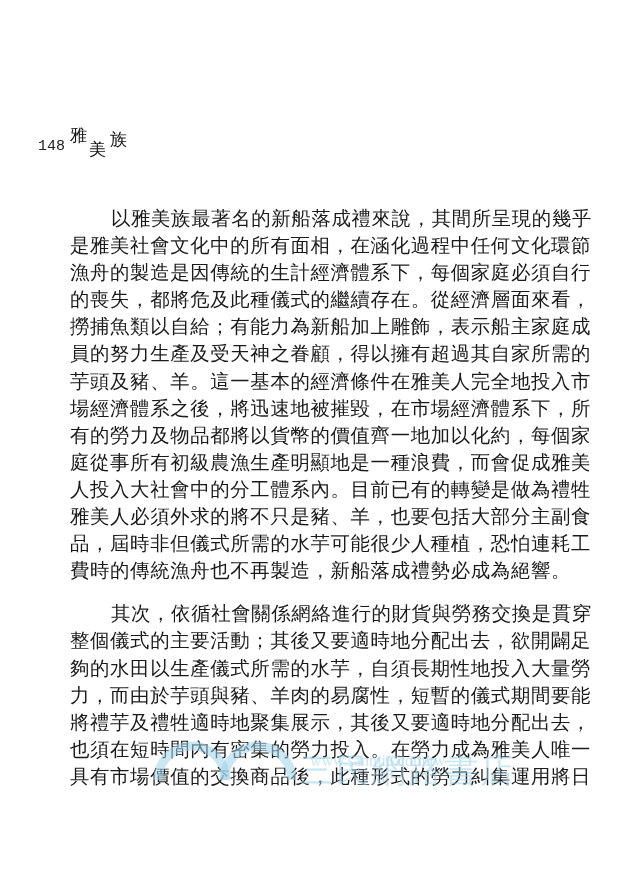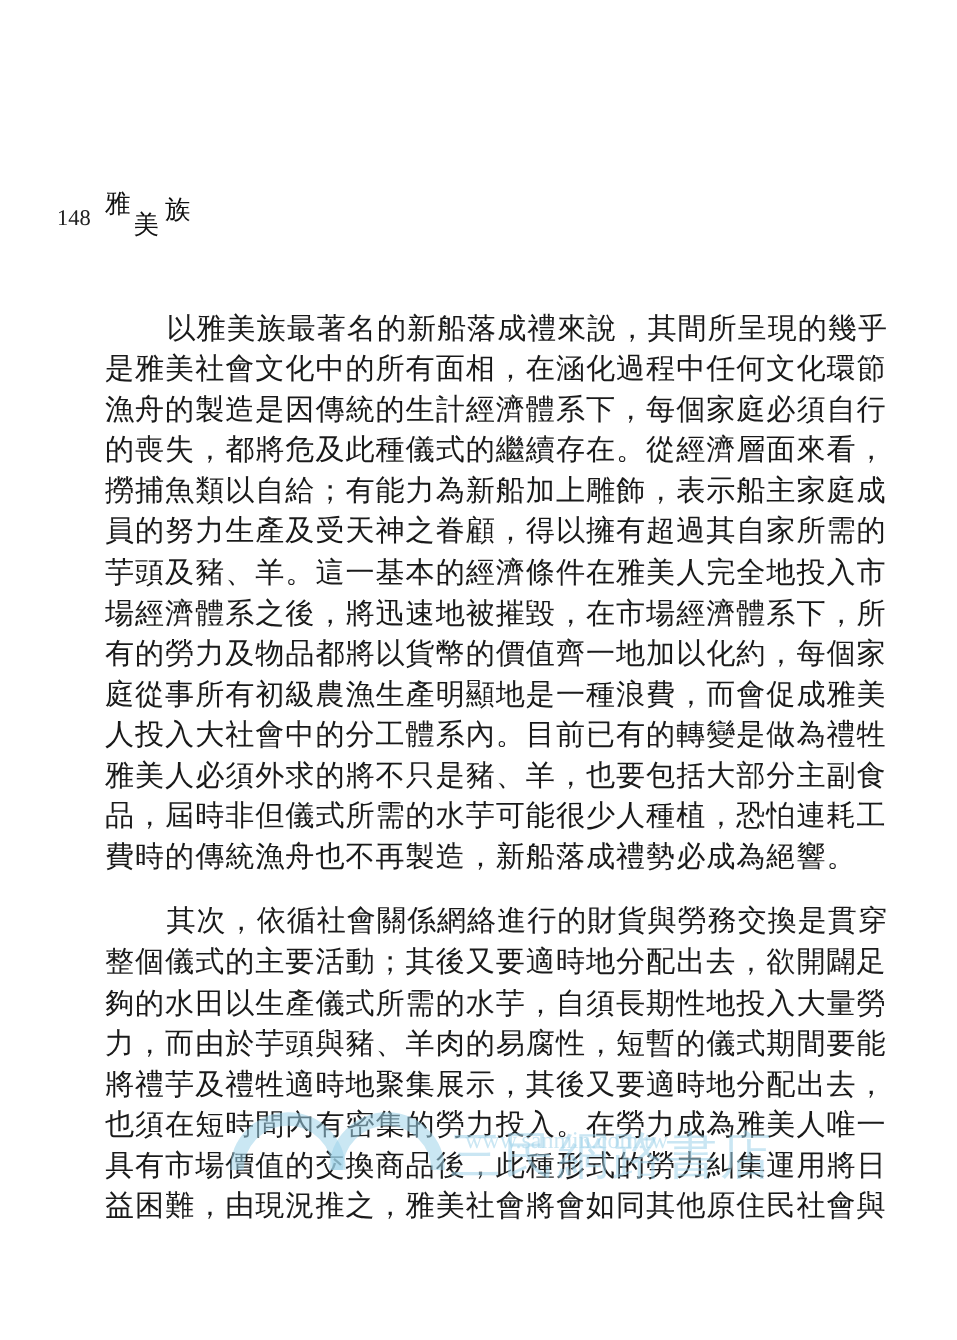--- a/index.html
+++ b/index.html
@@ -1,18 +1,18 @@
 <!DOCTYPE html>
 <html><head>
 <meta charset="utf-8">
 <style>
   html, body { margin: 0; padding: 0; background: #ffffff; }
   body { width: 638px; height: 893px; position: relative; overflow: hidden; }
   .page-header { position: absolute; left: 38px; top: 124px; height: 40px; }
-  .page-number { position: absolute; left: 0; top: 14px; font-family: Liberation Serif, serif; font-size: 15px; color: #222; }
+  .page-number { position: absolute; left: 0; top: 14px; font-family: Liberation Mono, monospace; font-size: 15px; color: #222; }
   .running-title { position: absolute; left: 32px; top: 0; font-family: "DejaVu Sans", sans-serif; font-size: 17px; color: #111; width: 80px; height: 40px; }
   .rt-c1 { position: absolute; left: 0; top: 0; }
   .rt-c2 { position: absolute; left: 19px; top: 14px; }
   .rt-c3 { position: absolute; left: 40px; top: 4px; }
   .body-text { position: absolute; left: 70px; top: 189px; width: 416px; font-family: "DejaVu Sans", sans-serif; font-size: 19.4px; line-height: 27.1px; color: #1a1a1a; letter-spacing: 0.65px; }
   .line { white-space: nowrap; height: 27.1px; }
   .indent { padding-left: 41px; margin-top: 16px; }
   .watermark { position: absolute; left: 150px; top: 712px; width: 340px; height: 70px; pointer-events: none; }
   .wm-text { position: absolute; left: 150px; top: 0; font-family: "DejaVu Sans", sans-serif; font-size: 34px; color: #9fd3ea; opacity: 0.55; letter-spacing: 2px; white-space: nowrap; margin-top: 36px; }
   .wm-url { position: absolute; left: 160px; top: 40px; font-family: Liberation Serif, serif; font-size: 16px; color: #9fd3ea; opacity: 0.55; white-space: nowrap; }
@@ -45,21 +45,20 @@
     <div class="line">雅美人必須外求的將不只是豬、羊，也要包括大部分主副食</div>
     <div class="line">品，屆時非但儀式所需的水芋可能很少人種植，恐怕連耗工</div>
     <div class="line">費時的傳統漁舟也不再製造，新船落成禮勢必成為絕響。</div>
     <div class="line indent">其次，依循社會關係網絡進行的財貨與勞務交換是貫穿</div>
     <div class="line">整個儀式的主要活動；其後又要適時地分配出去，欲開闢足</div>
     <div class="line">夠的水田以生產儀式所需的水芋，自須長期性地投入大量勞</div>
     <div class="line">力，而由於芋頭與豬、羊肉的易腐性，短暫的儀式期間要能</div>
     <div class="line">將禮芋及禮牲適時地聚集展示，其後又要適時地分配出去，</div>
     <div class="line">也須在短時間內有密集的勞力投入。在勞力成為雅美人唯一</div>
     <div class="line">具有市場價值的交換商品後，此種形式的勞力糾集運用將日</div>
-    <div class="line">益困難，由現況推之，雅美社會將會如同其他原住民社會與</div>
   </div>
 
 <div class="watermark">
   <svg class="wm-logo" width="150" height="60" viewBox="0 0 150 60">
     <g fill="none" stroke="#9fd3ea" stroke-opacity="0.55" stroke-width="9">
       <path d="M8 58 A34 34 0 0 1 76 58"></path>
       <path d="M74 58 A34 34 0 0 1 142 58"></path>
     </g>
   </svg>
   <span class="wm-text">三民網路書店</span>

